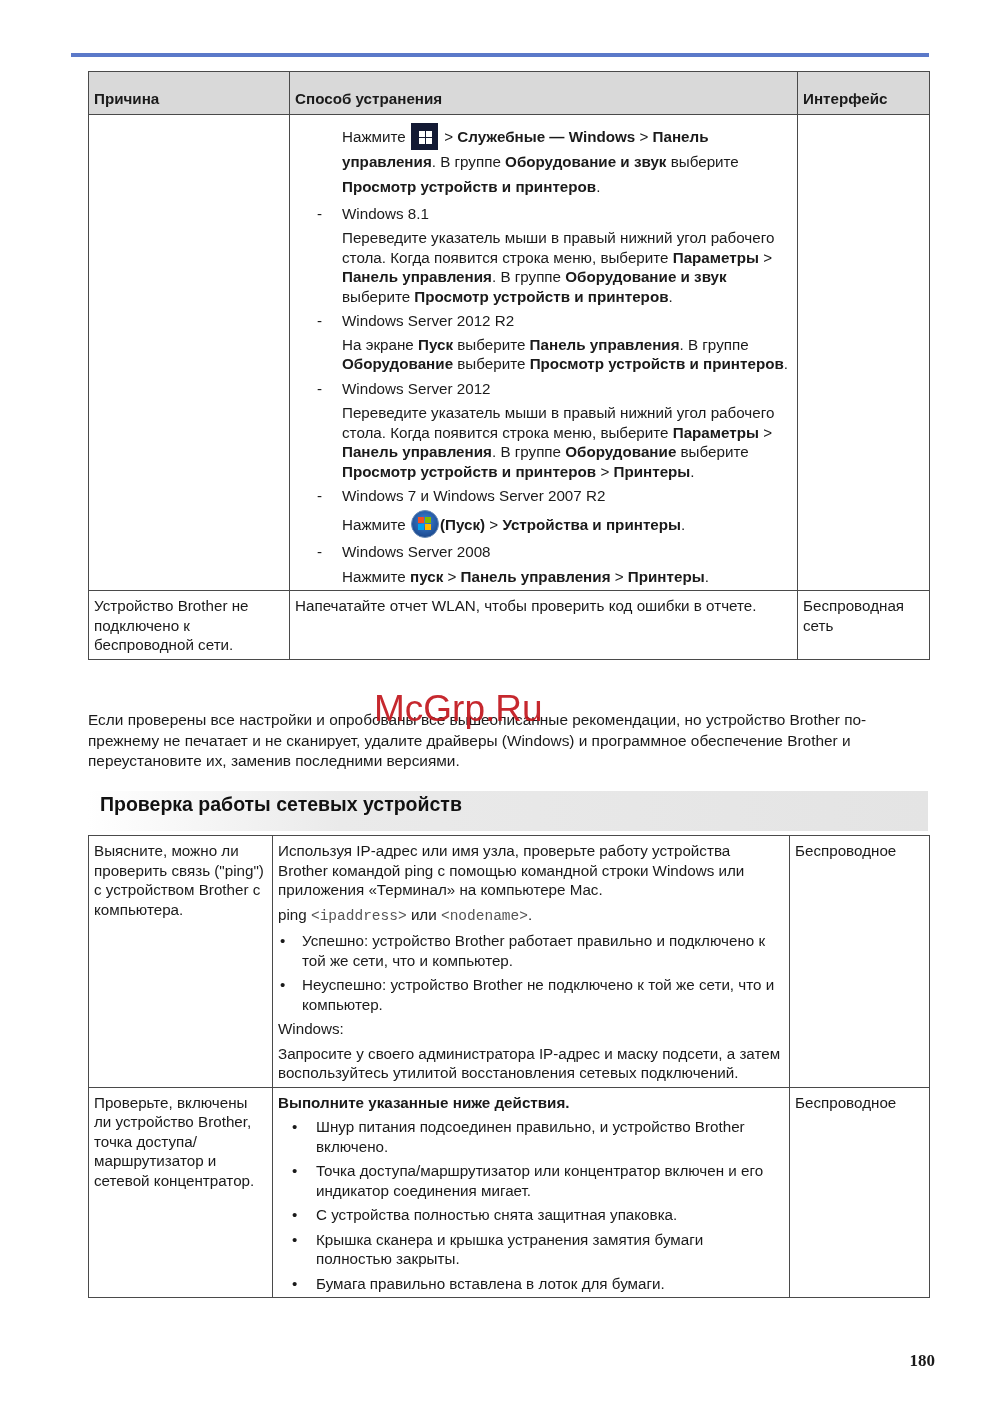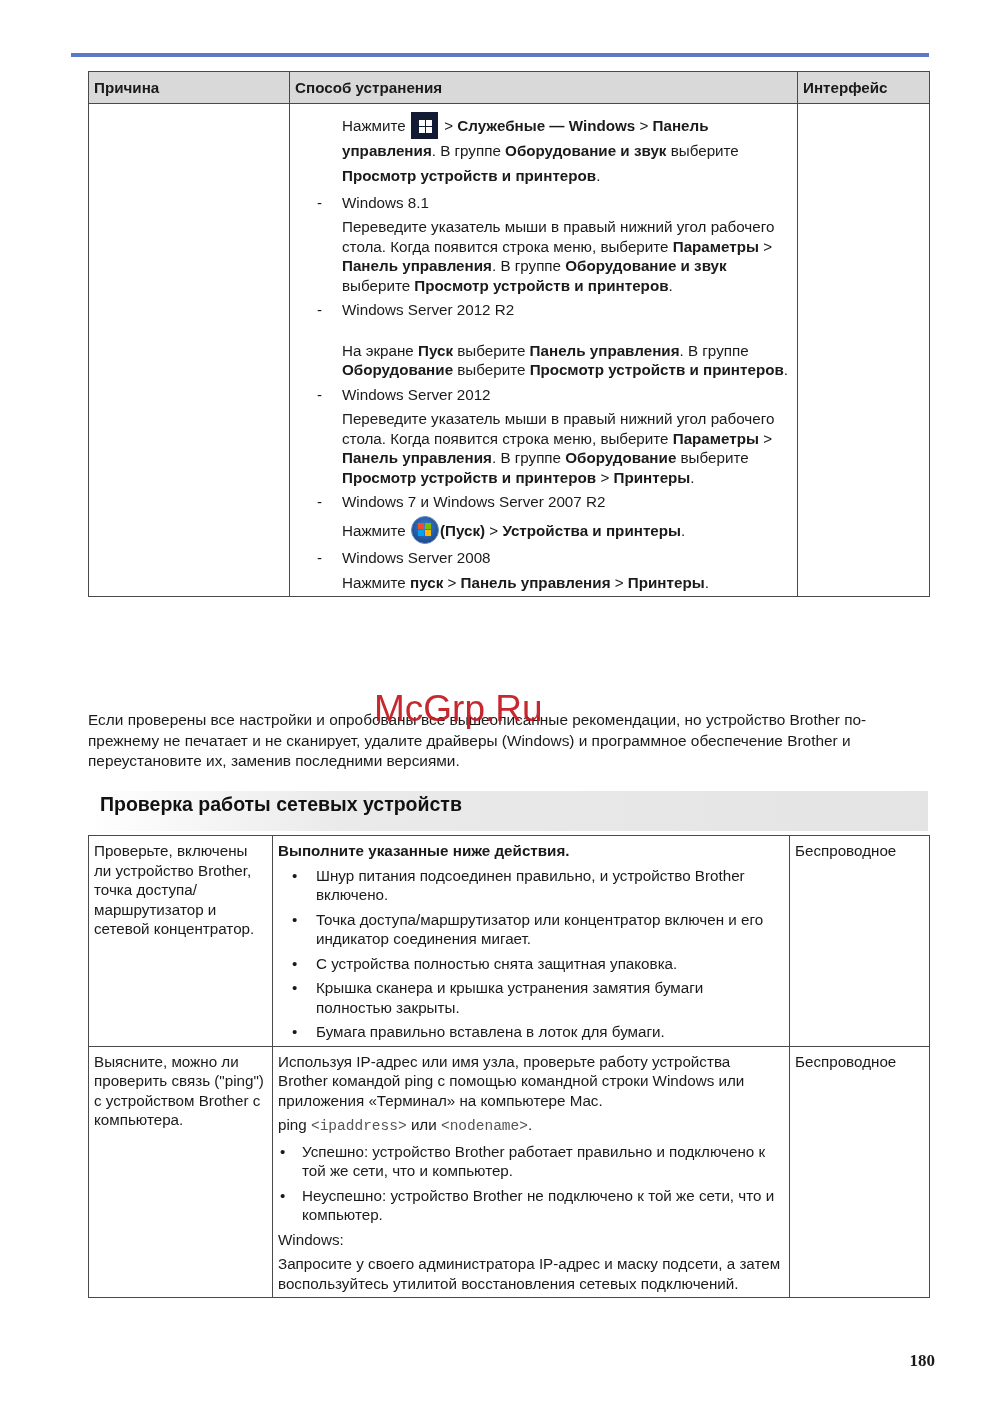--- a/index.html
+++ b/index.html
@@ -1,21 +1,21 @@
 <!DOCTYPE html>
 <html><head>
   <meta charset="utf-8">
   <style>
     html, body { margin: 0; padding: 0; background: #ffffff; }
     body { width: 1000px; height: 1414px; position: relative; overflow: hidden;
            font-family: "Liberation Sans", sans-serif; color: #1a1a1a; font-size: 15.2px; }
     .top-rule { position: absolute; left: 71px; top: 53px; width: 858px; height: 4px; background: #5b79c9; }
     table { border-collapse: collapse; position: absolute; left: 88px; width: 841px; table-layout: fixed; }
     td, th { border: 1.3px solid #4a4a4a; vertical-align: top; padding: 5px 6px 4px 5px; line-height: 19.5px; text-align: left; }
-    th { background: #d9d9d9; font-weight: bold; padding-top: 6px; padding-bottom: 5px; }
+    th { background: #d9d9d9; font-weight: bold; padding-top: 17px; padding-bottom: 5px; }
     #t1 { top: 71px; }
     #t2 { top: 835px; }
     .os { position: relative; padding-left: 47px; margin-top: 2px; }
     .os .dash { position: absolute; left: 22px; top: 0; }
     .ind { padding-left: 47px; }
     .blk { margin-bottom: 5px; }
     b { font-weight: bold; }
     .winicon { display: inline-block; width: 27px; height: 27px; background: #131a34; vertical-align: middle; position: relative; margin: -6px 2px -4px 1px; }
     .winicon i { position: absolute; width: 6px; height: 6px; background: #fff; }
     .win7 { display: inline-block; width: 26px; height: 26px; border-radius: 50%; vertical-align: middle; margin: -6px 1px -4px 1px;
@@ -64,21 +64,21 @@
         <div>Windows 8.1</div>
       </div>
       <div class="ind blk" style="margin-top:5px;">
         <span>Переведите указатель мыши в правый нижний угол рабочего стола. Когда появится строка меню, выберите </span><b>Параметры</b><span> &gt; </span><b>Панель управления</b><span>. В группе </span><b>Оборудование и звук</b><span> выберите </span><b>Просмотр устройств и принтеров</b><span>.</span>
       </div>
 
       <div class="os">
         <span class="dash">-</span>
         <div>Windows Server 2012 R2</div>
       </div>
-      <div class="ind blk" style="margin-top:21px;">
+      <div class="ind blk" style="margin-top:4px;">
         <span>На экране </span><b>Пуск</b><span> выберите </span><b>Панель управления</b><span>. В группе </span><b>Оборудование</b><span> выберите </span><b>Просмотр устройств и принтеров</b><span>.</span>
       </div>
 
       <div class="os">
         <span class="dash">-</span>
         <div>Windows Server 2012</div>
       </div>
       <div class="ind blk" style="margin-top:5px;">
         <span>Переведите указатель мыши в правый нижний угол рабочего стола. Когда появится строка меню, выберите </span><b>Параметры</b><span> &gt; </span><b>Панель управления</b><span>. В группе </span><b>Оборудование</b><span> выберите </span><b>Просмотр устройств и принтеров</b><span> &gt; </span><b>Принтеры</b><span>.</span>
       </div>
@@ -94,63 +94,68 @@
       <div class="os">
         <span class="dash">-</span>
         <div>Windows Server 2008</div>
       </div>
       <div class="ind" style="margin-top:5px;">
         <span>Нажмите </span><b>пуск</b><span> &gt; </span><b>Панель управления</b><span> &gt; </span><b>Принтеры</b><span>.</span>
       </div>
     </td>
     <td></td>
   </tr>
+  <tr>
+    <td>Устройство Brother не подключено к беспроводной сети.</td>
+    <td>Напечатайте отчет WLAN, чтобы проверить код ошибки в отчете.</td>
+    <td>Беспроводная сеть</td>
+  </tr>
 </tbody>
   </table>
 
 <div class="para">Если проверены все настройки и опробованы все вышеописанные рекомендации, но устройство Brother по-прежнему не печатает и не сканирует, удалите драйверы (Windows) и программное обеспечение Brother и переустановите их, заменив последними версиями.</div>
 <div class="watermark">McGrp.Ru</div>
 
 <div class="section">
   <h2>Проверка работы сетевых устройств</h2>
 </div>
 
 <table id="t2">
   <colgroup>
       <col style="width:184px">
       <col style="width:517px">
       <col style="width:140px">
     </colgroup>
   <tbody>
   <tr>
-    <td>Проверьте, включены ли устройство Brother, точка доступа/маршрутизатор и сетевой концентратор.</td>
-    <td>
-      <div><b>Выполните указанные ниже действия.</b></div>
-      <ul>
-        <li><span class="bullet">•</span><span>Шнур питания подсоединен правильно, и устройство Brother включено.</span></li>
-        <li><span class="bullet">•</span><span>Точка доступа/маршрутизатор или концентратор включен и его индикатор соединения мигает.</span></li>
-        <li><span class="bullet">•</span><span>С устройства полностью снята защитная упаковка.</span></li>
-        <li><span class="bullet">•</span><span>Крышка сканера и крышка устранения замятия бумаги полностью закрыты.</span></li>
-        <li><span class="bullet">•</span><span>Бумага правильно вставлена в лоток для бумаги.</span></li>
-      </ul>
-    </td>
-    <td>Беспроводное</td>
-  </tr>
-  <tr>
     <td>Выясните, можно ли проверить связь ("ping") с устройством Brother с компьютера.</td>
     <td>
       <div>Используя IP-адрес или имя узла, проверьте работу устройства Brother командой ping с помощью командной строки Windows или приложения «Терминал» на компьютере Mac.</div>
       <div style="margin-top:5px;">
         <span>ping </span><span class="mono">&lt;ipaddress&gt;</span><span> или </span><span class="mono">&lt;nodename&gt;</span><span>.</span>
       </div>
       <ul class="t2li">
         <li><span class="bullet">•</span><span>Успешно: устройство Brother работает правильно и подключено к той же сети, что и компьютер.</span></li>
         <li><span class="bullet">•</span><span>Неуспешно: устройство Brother не подключено к той же сети, что и компьютер.</span></li>
       </ul>
       <div style="margin-top:5px;">Windows:</div>
       <div style="margin-top:5px;">Запросите у своего администратора IP-адрес и маску подсети, а затем воспользуйтесь утилитой восстановления сетевых подключений.</div>
     </td>
     <td>Беспроводное</td>
   </tr>
+  <tr>
+    <td>Проверьте, включены ли устройство Brother, точка доступа/маршрутизатор и сетевой концентратор.</td>
+    <td>
+      <div><b>Выполните указанные ниже действия.</b></div>
+      <ul>
+        <li><span class="bullet">•</span><span>Шнур питания подсоединен правильно, и устройство Brother включено.</span></li>
+        <li><span class="bullet">•</span><span>Точка доступа/маршрутизатор или концентратор включен и его индикатор соединения мигает.</span></li>
+        <li><span class="bullet">•</span><span>С устройства полностью снята защитная упаковка.</span></li>
+        <li><span class="bullet">•</span><span>Крышка сканера и крышка устранения замятия бумаги полностью закрыты.</span></li>
+        <li><span class="bullet">•</span><span>Бумага правильно вставлена в лоток для бумаги.</span></li>
+      </ul>
+    </td>
+    <td>Беспроводное</td>
+  </tr>
 </tbody>
   </table>
 
 <div class="pagenum">180</div>
 
 </body></html>

